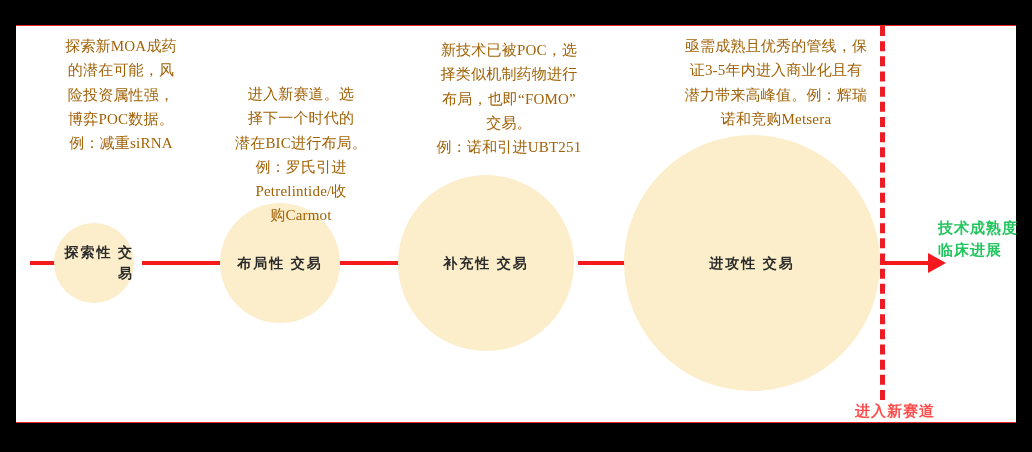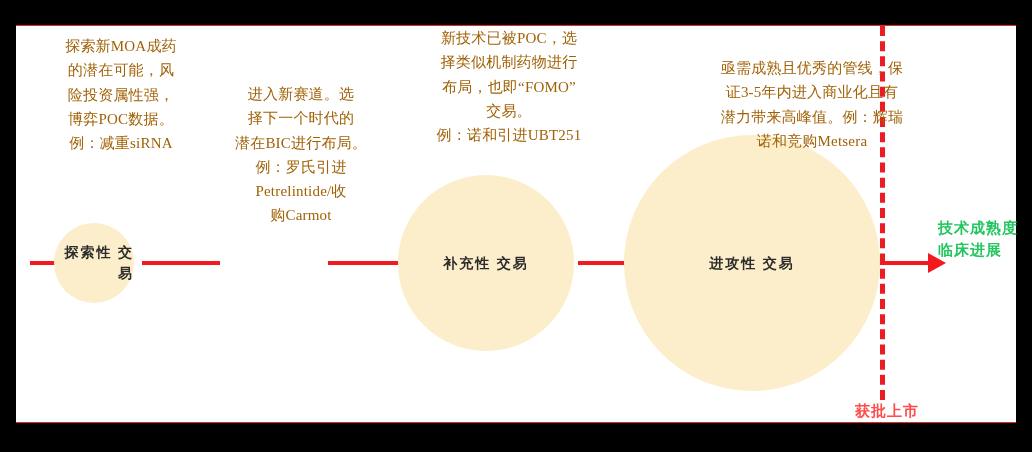--- a/index.html
+++ b/index.html
@@ -132,27 +132,31 @@
   <div id="canvas">
 
     <div class="axis-line" style="left:14px; width:32px;"></div>
     <div class="axis-line" style="left:126px; width:78px;"></div>
     <div class="axis-line" style="left:312px; width:74px;"></div>
     <div class="axis-line" style="left:562px; width:62px;"></div>
     <div class="axis-line" style="left:862px; width:56px;"></div>
     <div class="arrow-head"></div>
 
     <div class="dashed-marker"></div>
-    <div class="dashed-label">获批上市</div>
+    <div class="dashed-label">进入新赛道</div>
 
     <div class="bubble" style="left:38px; top:197px; width:80px; height:80px;text-align:right;">
       <span class="bubble-label">探索性
 交易</span>
     </div>
 
+    <div class="bubble" style="left:204px; top:177px; width:120px; height:120px;">
+      <span class="bubble-label">布局性
+交易</span>
+    </div>
 
     <div class="bubble" style="left:382px; top:149px; width:176px; height:176px;justify-content:center;">
       <span class="bubble-label">补充性
 交易</span>
     </div>
 
     <div class="bubble" style="left:608px; top:109px; width:256px; height:256px;text-align:right;">
       <span class="bubble-label">进攻性
 交易</span>
     </div>
@@ -163,27 +167,27 @@
 博弈POC数据。
 例：减重siRNA</div>
 
     <div class="note" style="left:205px; top:8px; width:160px;margin-top:48px;">进入新赛道。选
 择下一个时代的
 潜在BIC进行布局。
 例：罗氏引进
 Petrelintide/收
 购Carmot</div>
 
-    <div class="note" style="left:398px; top:0; width:190px;">新技术已被POC，选
+    <div class="note" style="left:398px; top:12px; width:190px;">新技术已被POC，选
 择类似机制药物进行
 布局，也即“FOMO”
 交易。
 例：诺和引进UBT251</div>
 
-    <div class="note" style="left:686px; top:8px; width:220px;margin-top:22px;">亟需成熟且优秀的管线，保
+    <div class="note" style="left:650px; top:8px; width:220px;">亟需成熟且优秀的管线，保
 证3-5年内进入商业化且有
 潜力带来高峰值。例：辉瑞
 诺和竞购Metsera</div>
 
   </div>
 
   <div class="axis-caption">技术成熟度
 临床进展</div>
 
 </div>

